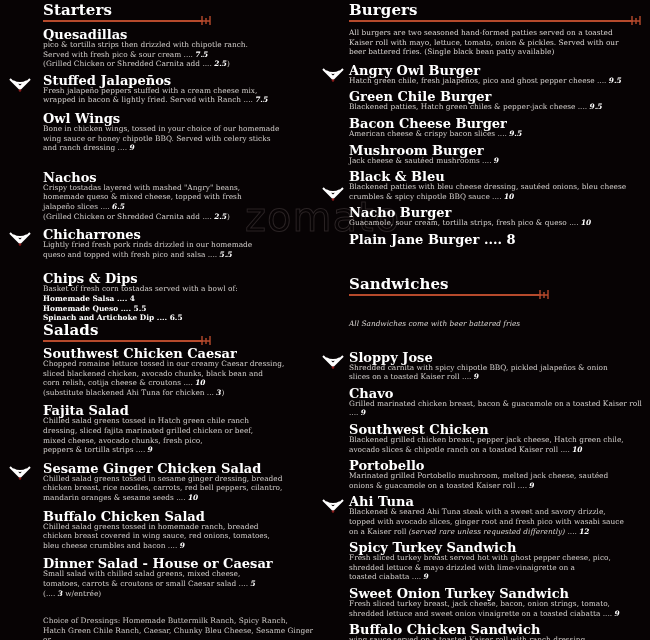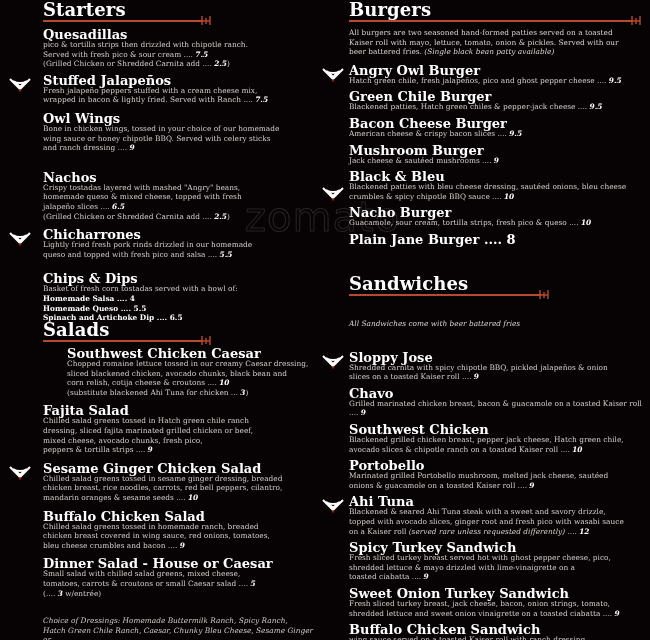--- a/index.html
+++ b/index.html
@@ -10,28 +10,28 @@
     font-family:"DejaVu Serif", serif;
     position:relative;
   }
   .col { position:absolute; top:0; }
   .col.left { left:0; width:322px; }
   .col.right { left:322px; width:328px; }
   .section { position:absolute; }
   .sec-title {
     font-family:"DejaVu Serif", serif;
     font-weight:bold; color:#ffffff;
-    font-size:18px; letter-spacing:0.1px;
+    font-size:15px; letter-spacing:0.1px;
     line-height:14px; height:14px;
   }
   .rule { position:relative; height:6px; margin-top:1px; }
   .rule .line { position:absolute; left:0; top:2px; height:2px; background:#b64a2c; }
   .rule .trident { position:absolute; top:-3px; width:10px; height:12px; }
   .intro { font-size:7.4px; line-height:9.6px; color:#d9d5d2; margin-top:4px; }
-  .intro .it, .note { font-style:italic; }
+  .intro .it, .note { }
   .item { position:relative; margin-top:7px; }
   .item .name {
     font-weight:bold; color:#ffffff; font-size:13px; line-height:10px;
   }
   .item .desc { font-size:7.4px; line-height:9.6px; color:#d4d0cd; }
   .price { font-weight:bold; color:#ffffff;font-style:italic; }
   .owl { position:absolute; left:-34px; top:1px; width:22px; height:16px; }
   .sub { font-size:7.4px; line-height:9.6px; }
   .sub b { color:#ffffff; }
   .note { font-size:7.4px; line-height:9.6px; color:#cfcbc8; margin-top:18px; }
@@ -122,21 +122,21 @@
 
   <div class="section" style="left:43px; top:323px; width:280px;">
     <div class="sec-title">Salads</div>
     <div class="rule">
       <div class="line" style="width:160px;"></div>
       <svg class="trident" style="left:158px;" viewBox="0 0 10 12">
           <path d="M1 2 V6 H9 M1 6 V10 M5 3 V9 M9 2 V10 M1 2 L1 1 M9 2 L9 1" stroke="#b64a2c" stroke-width="1.4" fill="none"></path>
         </svg>
     </div>
 
-    <div class="item" style="margin-top:5px;margin-left:24px;">
+    <div class="item" style="margin-top:5px;">
       <div class="name">Southwest Chicken Caesar</div>
       <div class="desc">
         <div>Chopped romaine lettuce tossed in our creamy Caesar dressing,</div>
         <div>sliced blackened chicken, avocado chunks, black bean and</div>
         <div><span>corn relish, cotija cheese &amp; croutons ....</span> <span class="price">10</span></div>
         <div><span>(substitute blackened Ahi Tuna for chicken ...</span> <span class="price">3</span><span>)</span></div>
       </div>
     </div>
 
     <div class="item" style="margin-top:9px;">

